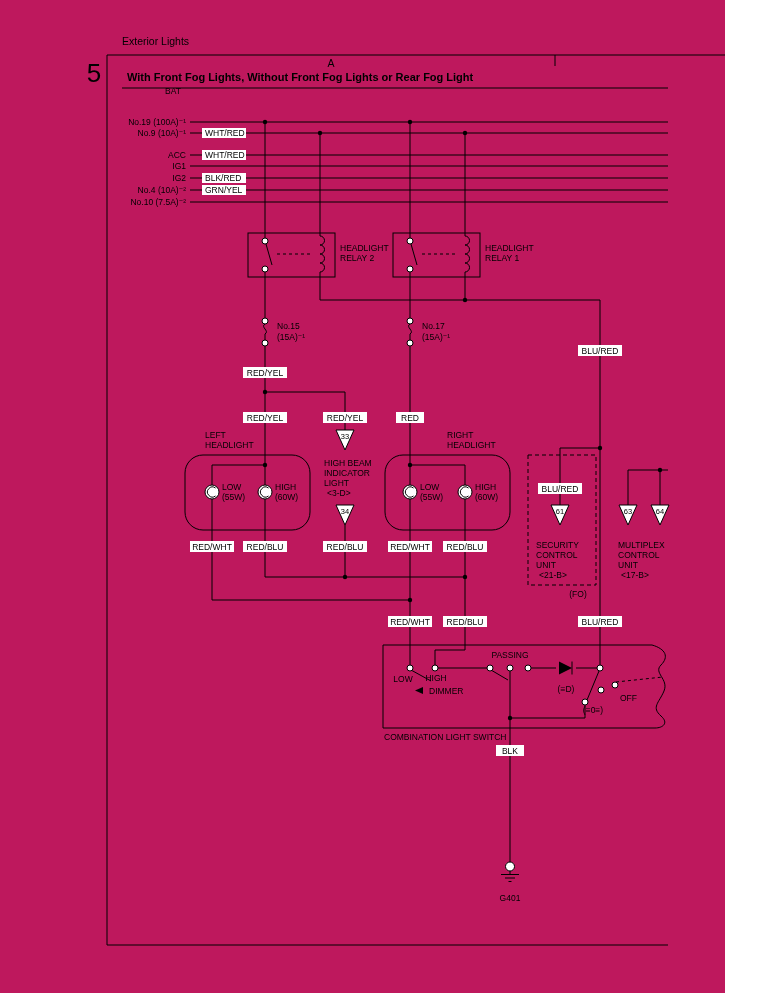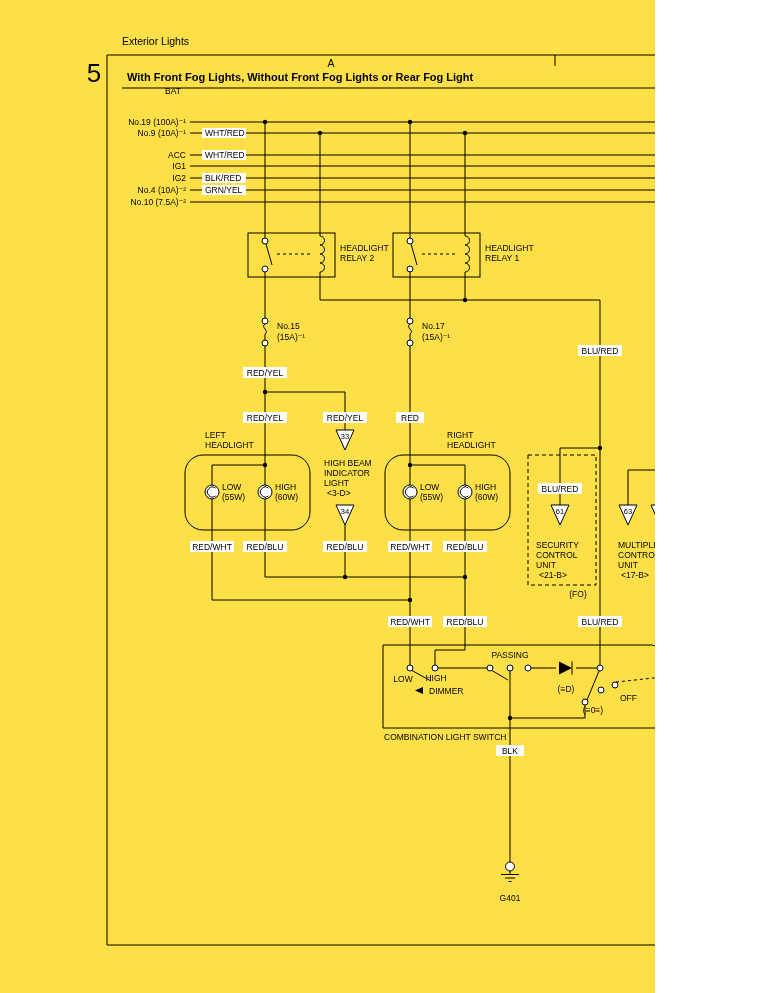--- a/index.html
+++ b/index.html
@@ -1,16 +1,16 @@
 <!DOCTYPE html>
 <html><head>
 <meta charset="utf-8">
 <style>
   html,body{margin:0;padding:0;background:#fff}
-  .wrap{width:655px;height:993px;background:#fde047;position:relative;overflow:hidden}
+  .wrap{width:725px;height:993px;background:#be185d;position:relative;overflow:hidden}
   svg{display:block}
   text{font-family:"Liberation Sans","DejaVu Sans",sans-serif;fill:#000}
   .t8{font-size:8.5px}
   .t7{font-size:7.5px}
   .t10{font-size:10.5px}
   .t11{font-size:11px;font-weight:bold}
   .t26{font-size:26px}
   .w{stroke:#000;stroke-width:1;fill:none}
   .dashl{stroke:#000;stroke-width:1;fill:none;stroke-dasharray:4 3}
   .dash2{stroke:#000;stroke-width:1;fill:none;stroke-dasharray:3 3}

